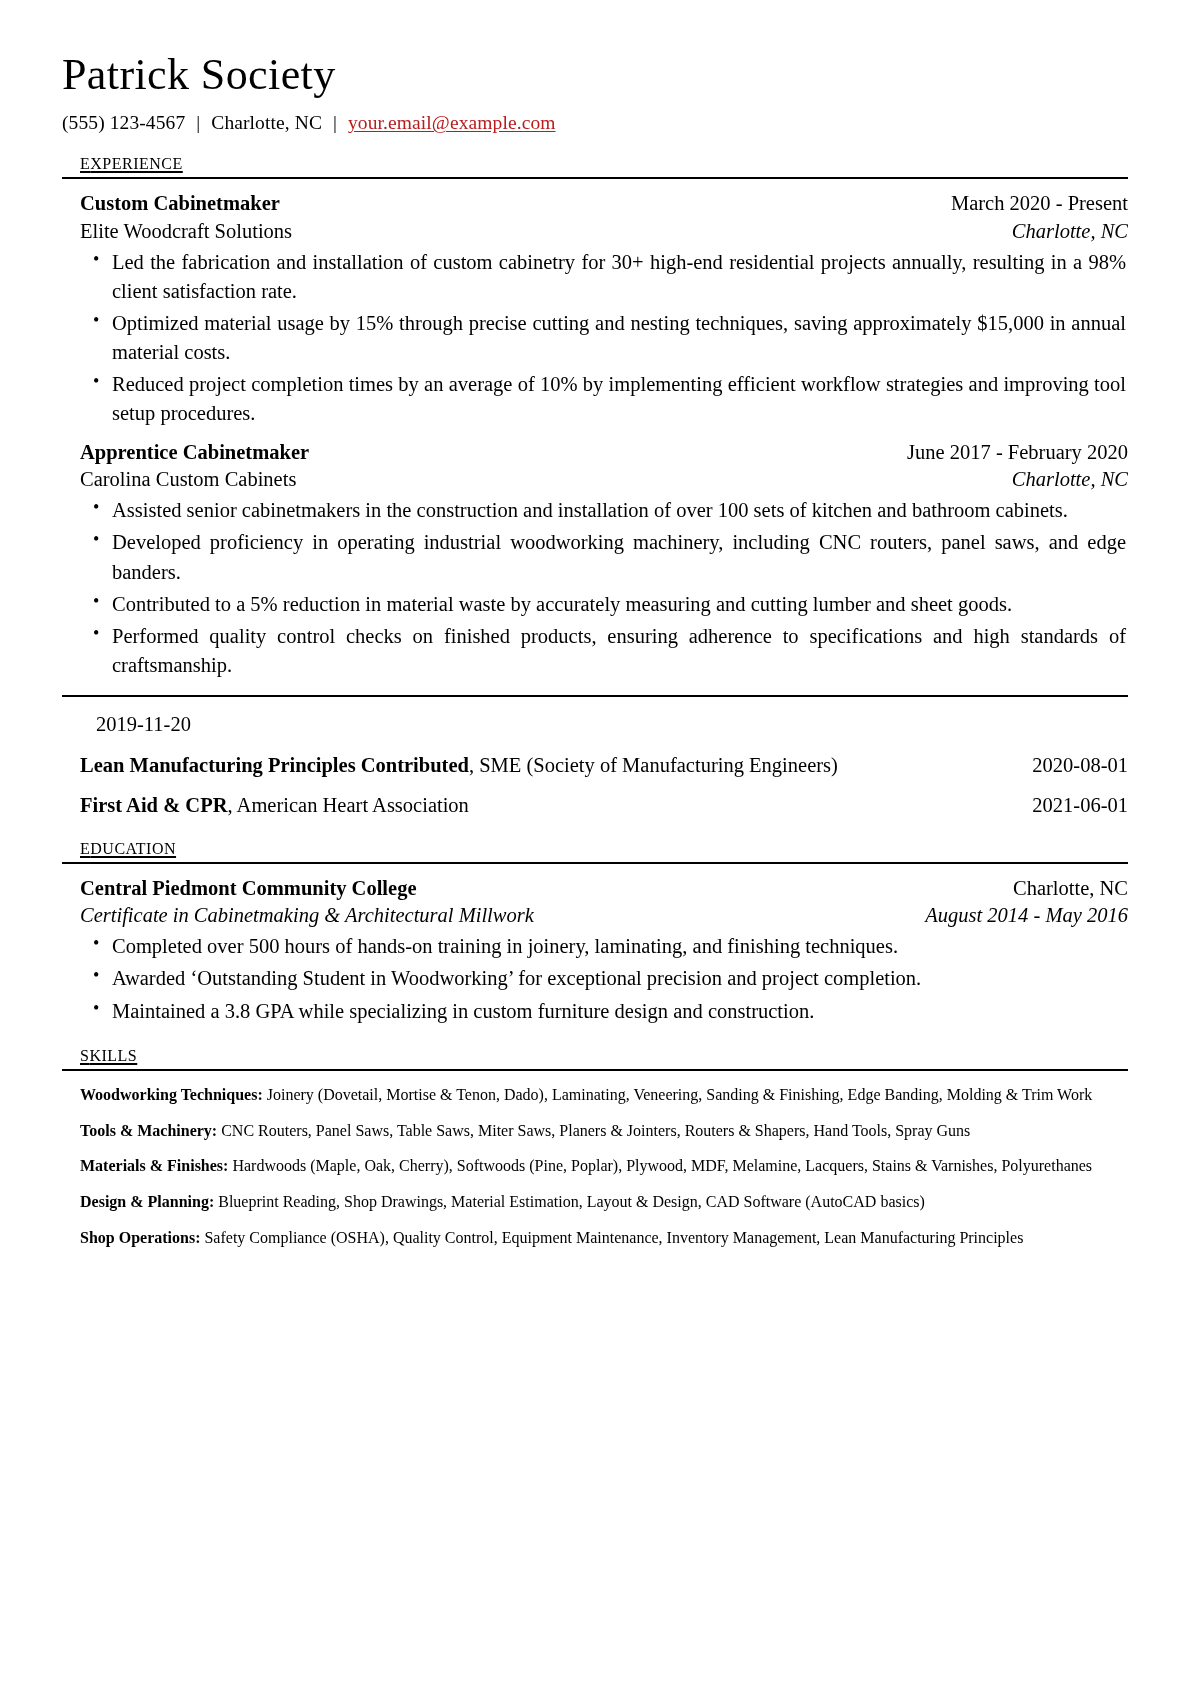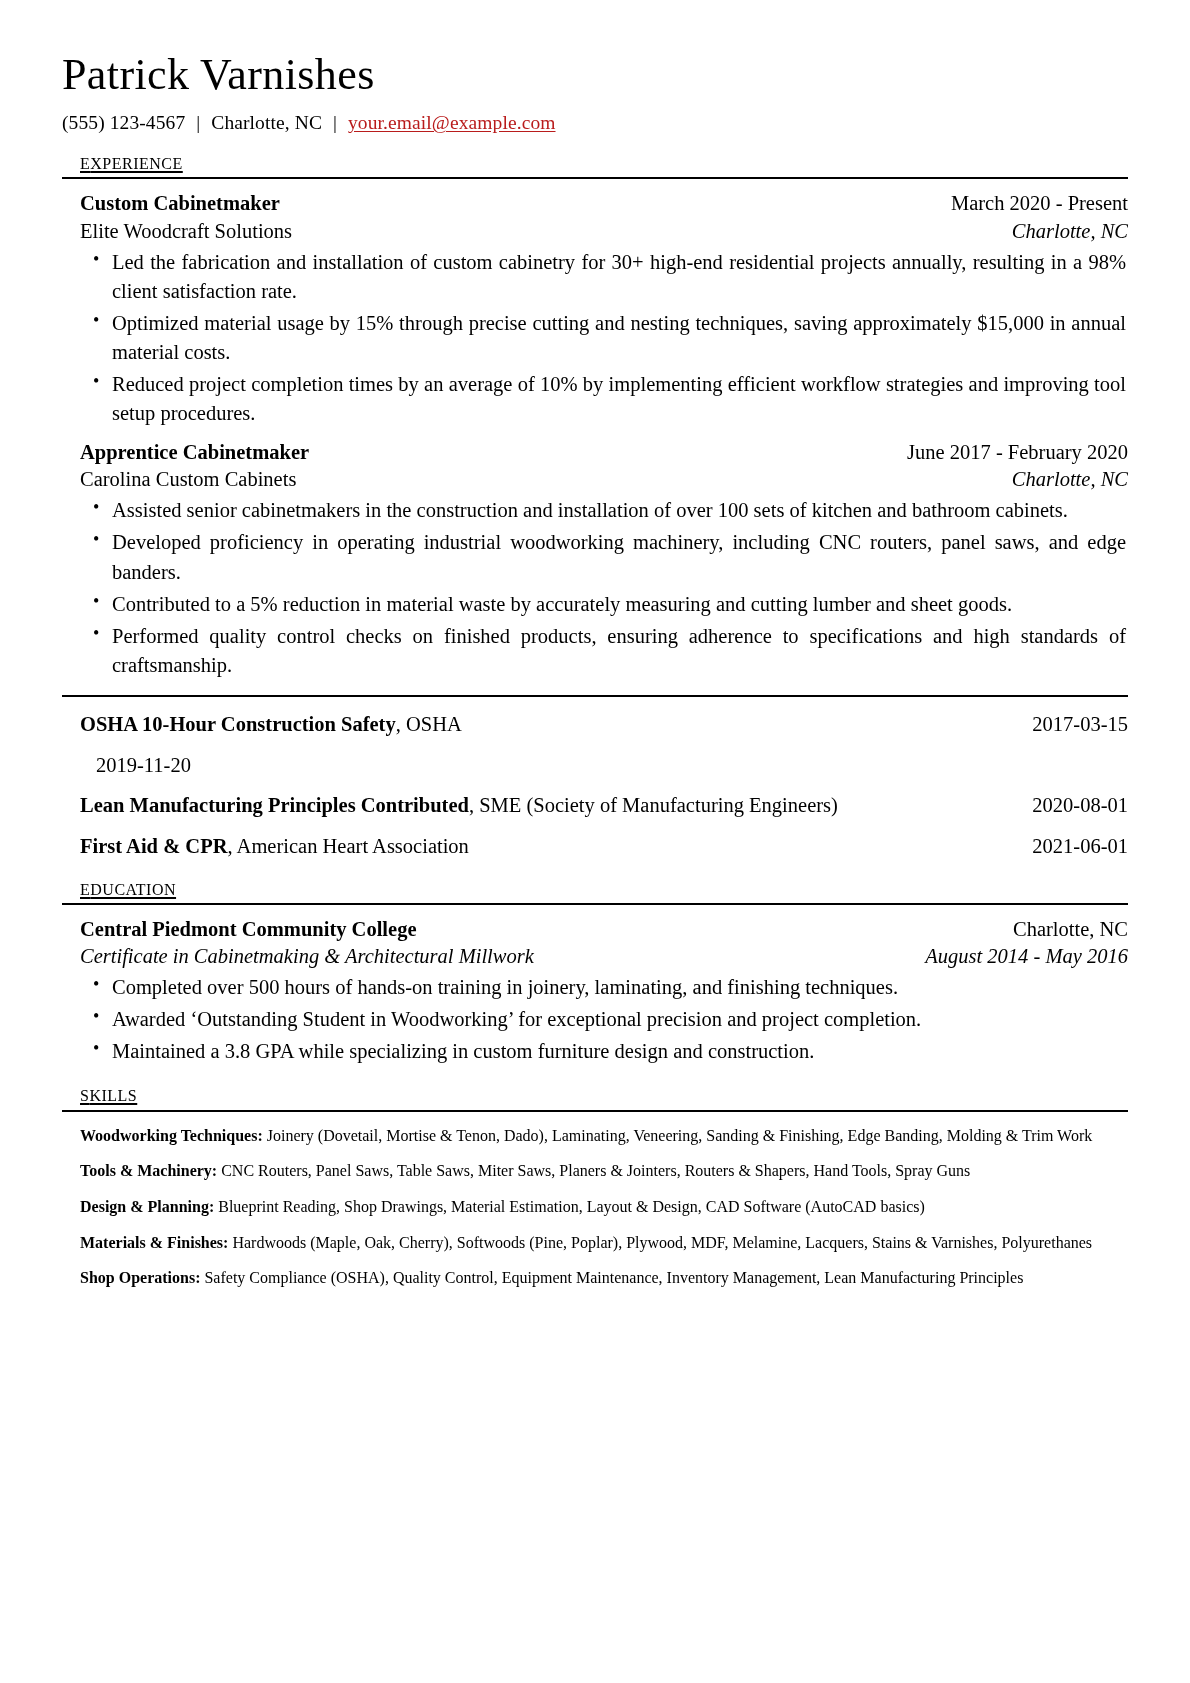--- a/index.html
+++ b/index.html
@@ -132,21 +132,21 @@
     padding-right: 2px;
   }
   .skill-cat { font-weight: 700; }
 </style>
 </head>
 <body>
 
 <div class="page">
 
   <div>
-    <h1 class="name">Patrick Varnishes</h1>
+    <h1 class="name">Patrick Society</h1>
     <div class="contact">
       <span>(555) 123-4567</span><span class="sep">|</span><span>Charlotte, NC</span><span class="sep">|</span><a class="email" href="#" style="color:#b91c1c;">your.email@example.com</a>
     </div>
   </div>
 
   <div class="section">
     <div class="section-title">Experience</div>
     <div class="rule"></div>
 
     <div class="entry">
@@ -180,24 +180,20 @@
         <li>Contributed to a 5% reduction in material waste by accurately measuring and cutting lumber and sheet goods.</li>
         <li>Performed quality control checks on finished products, ensuring adherence to specifications and high standards of craftsmanship.</li>
       </ul>
     </div>
   </div>
 
   <div class="section">
     <div class="rule"></div>
 
     <div class="cert-row">
-      <span><span class="cert-name">OSHA 10-Hour Construction Safety</span><span>, </span><span class="cert-issuer">OSHA</span></span>
-      <span class="cert-date">2017-03-15</span>
-    </div>
-    <div class="cert-row">
       <span class="cert-date">2019-11-20</span>
     </div>
     <div class="cert-row">
       <span><span class="cert-name">Lean Manufacturing Principles Contributed</span><span>, </span><span class="cert-issuer">SME (Society of Manufacturing Engineers)</span></span>
       <span class="cert-date">2020-08-01</span>
     </div>
     <div class="cert-row">
       <span><span class="cert-name">First Aid &amp; CPR</span><span>, </span><span class="cert-issuer">American Heart Association</span></span>
       <span class="cert-date">2021-06-01</span>
     </div>
@@ -230,26 +226,26 @@
 
     <div class="skill-row">
       <span class="skill-cat">Woodworking Techniques: </span>
       <span>Joinery (Dovetail, Mortise &amp; Tenon, Dado), Laminating, Veneering, Sanding &amp; Finishing, Edge Banding, Molding &amp; Trim Work</span>
     </div>
     <div class="skill-row">
       <span class="skill-cat">Tools &amp; Machinery: </span>
       <span>CNC Routers, Panel Saws, Table Saws, Miter Saws, Planers &amp; Jointers, Routers &amp; Shapers, Hand Tools, Spray Guns</span>
     </div>
     <div class="skill-row">
+      <span class="skill-cat">Materials &amp; Finishes: </span>
+      <span>Hardwoods (Maple, Oak, Cherry), Softwoods (Pine, Poplar), Plywood, MDF, Melamine, Lacquers, Stains &amp; Varnishes, Polyurethanes</span>
+    </div>
+    <div class="skill-row">
       <span class="skill-cat">Design &amp; Planning: </span>
       <span>Blueprint Reading, Shop Drawings, Material Estimation, Layout &amp; Design, CAD Software (AutoCAD basics)</span>
     </div>
     <div class="skill-row">
-      <span class="skill-cat">Materials &amp; Finishes: </span>
-      <span>Hardwoods (Maple, Oak, Cherry), Softwoods (Pine, Poplar), Plywood, MDF, Melamine, Lacquers, Stains &amp; Varnishes, Polyurethanes</span>
-    </div>
-    <div class="skill-row">
       <span class="skill-cat">Shop Operations: </span>
       <span>Safety Compliance (OSHA), Quality Control, Equipment Maintenance, Inventory Management, Lean Manufacturing Principles</span>
     </div>
   </div>
 
 </div>
 
 </body></html>

